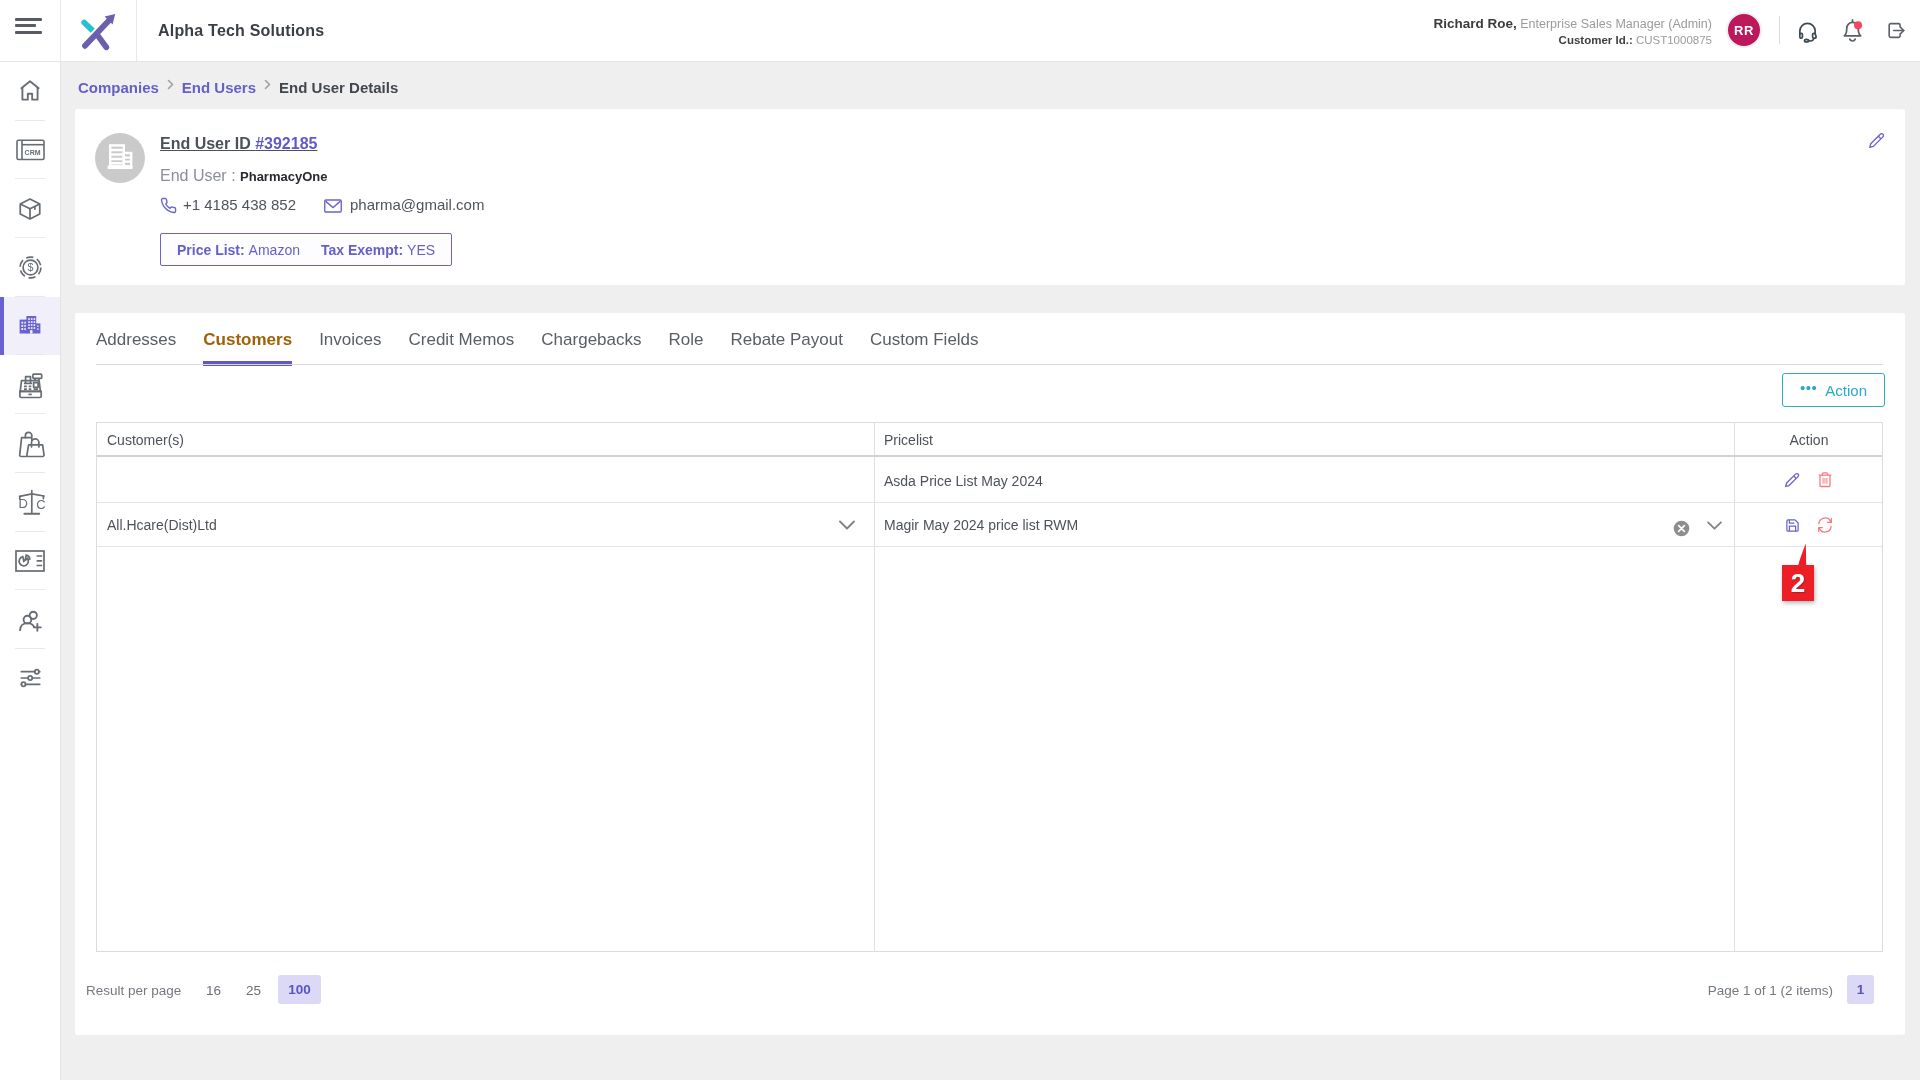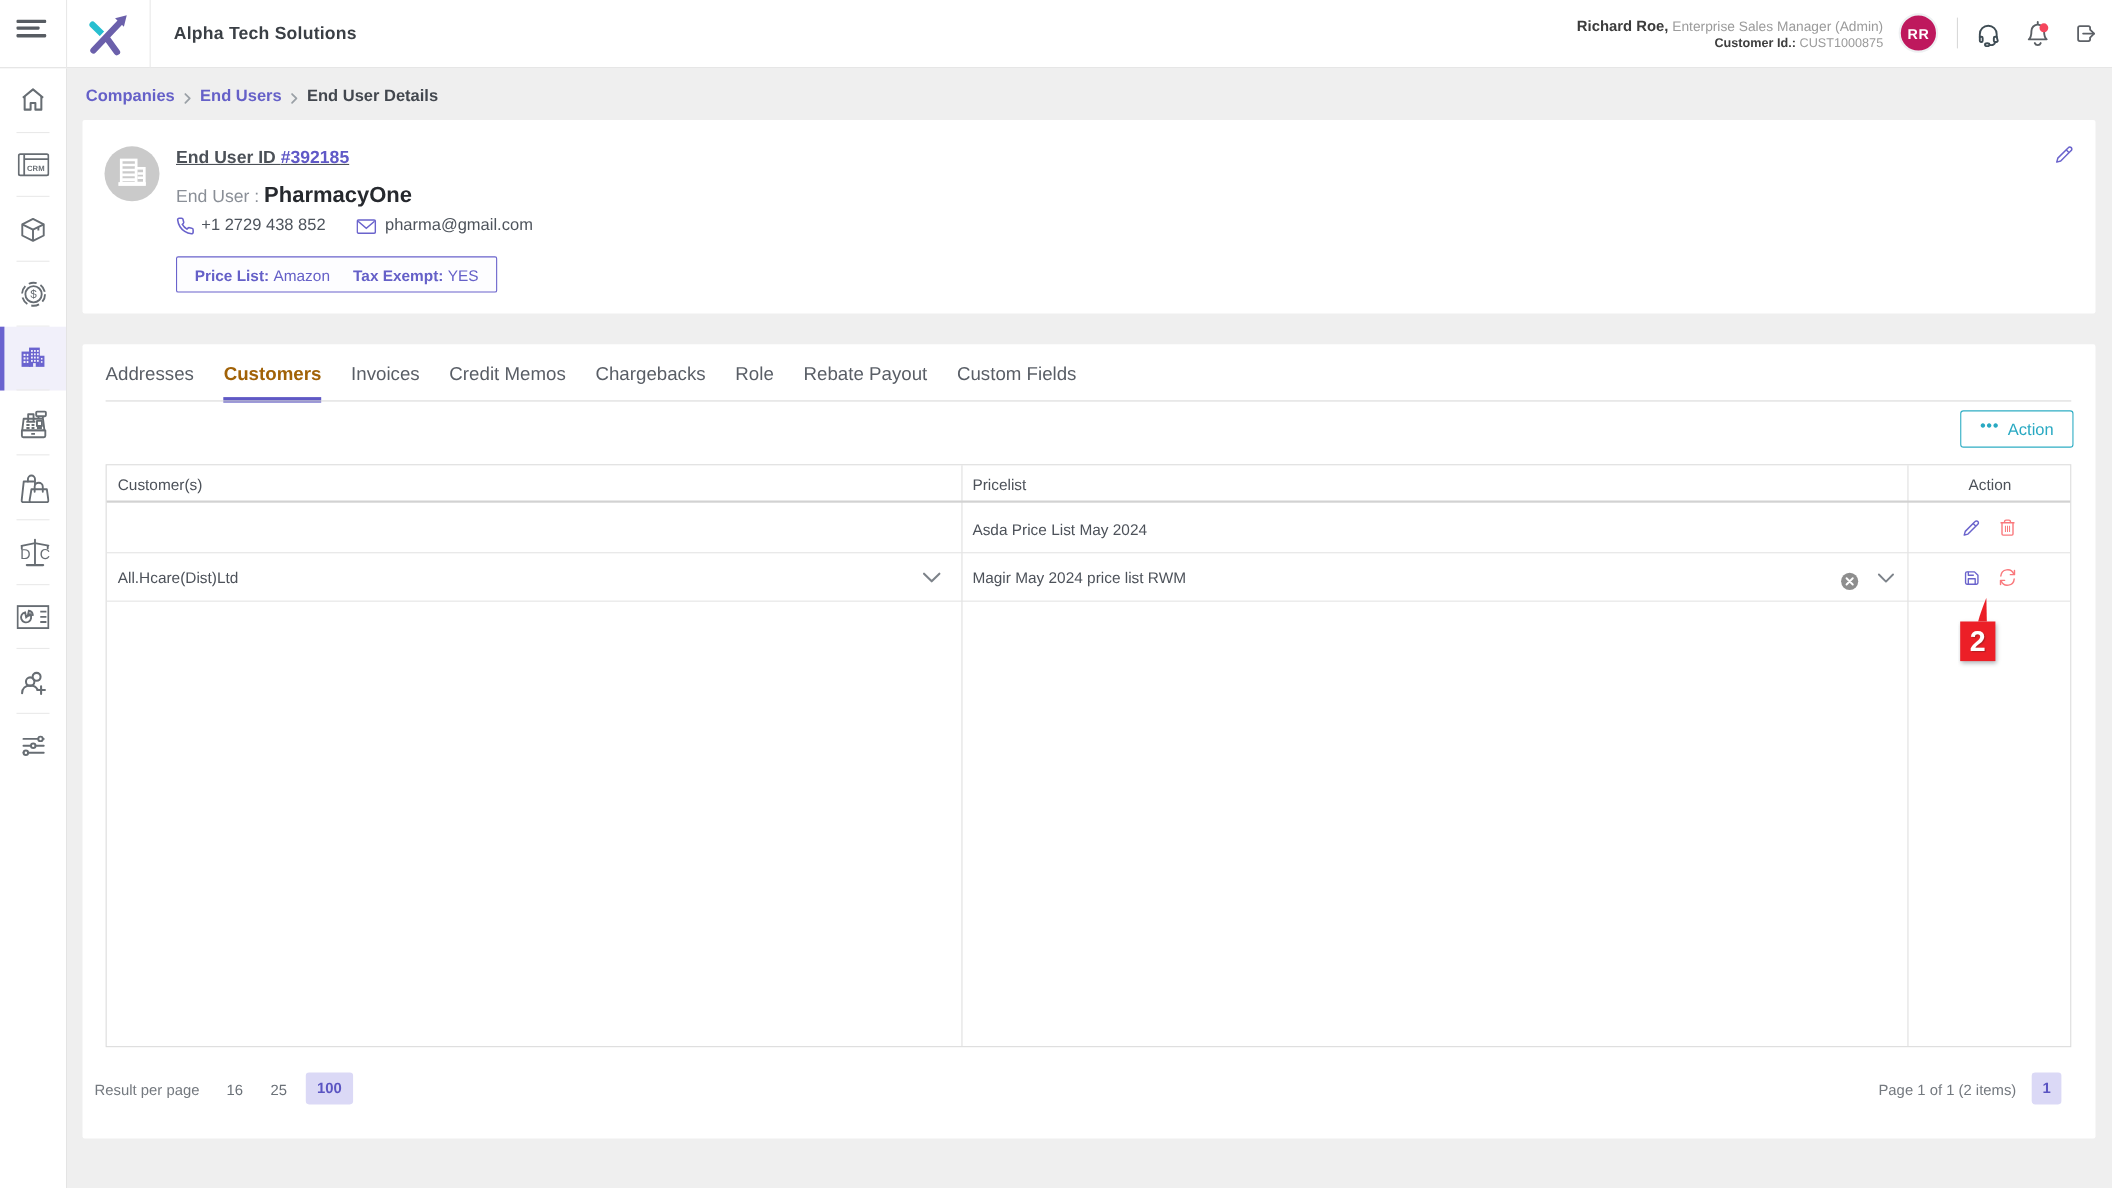--- a/index.html
+++ b/index.html
@@ -29,31 +29,31 @@
 
 #sidebar { position:absolute; left:0; top:62px; width:61px; height:1018px; background:#fff;
   border-right:1px solid #e4e4e4; }
 .sideitem { position:relative; width:60px; height:58.7px; display:flex; align-items:center; justify-content:center; }
 .sideitem:after { content:""; position:absolute; left:15px; right:15px; bottom:0; height:1px; background:#e9e9e9; }
 .sideitem.nob:after { display:none; }
 .sideitem.active { background:#f1f0fa; }
 .sideitem.active:before { content:""; position:absolute; left:0; top:0; bottom:0; width:4px; background:#6a63cf; }
 
 
-#crumbs { position:absolute; left:78px; top:79px; font-size:15px; color:#6560c8; font-weight:bold; display:flex; align-items:flex-end; }
+#crumbs { position:absolute; left:78px; top:79px; font-size:15px; color:#6560c8; font-weight:bold; display:flex; align-items:flex-start; }
 #crumbs .cur { color:#42474e; }
 
 
 #card1 { position:absolute; left:75px; top:109px; width:1830px; height:176px; background:#fff; border-radius:2px; }
 #avatar2 { position:absolute; left:20px; top:24px; width:50px; height:50px; border-radius:50%; background:#cacaca;
   display:flex; align-items:center; justify-content:center; }
 #euid { position:absolute; left:85px; top:26px; font-size:16px; font-weight:bold; color:#4c5158;text-decoration:underline; }
 #euid span { color:#6059c7; }
 #euname { position:absolute; left:85px; top:58px; font-size:16px; color:#8a8f97; }
-#euname b { color:#26292e; font-size:20px;text-align:right; }
+#euname b { color:#26292e; font-size:13px;text-align:right; }
 #contact { position:absolute; left:85px; top:87px; font-size:15px; color:#4e545c; white-space:nowrap; width:600px; }
 #pricebox { position:absolute; left:85px; top:124px; height:33px; border:1px solid #6a63cc; background:#fdfdff;
   border-radius:2px; display:flex; align-items:center; padding:0 16px; font-size:14px; color:#6560c8; }
 #pricebox b { font-weight:bold; }
 #editcard { position:absolute; left:1793px; top:23px; }
 
 
 #card2 { position:absolute; left:75px; top:313px; width:1830px; height:722px; background:#fff; border-radius:2px; }
 #tabs { position:absolute; left:21px; top:0; height:49px; display:flex; font-size:17px; color:#595e66; }
 #tabs .tab { margin-right:27px; padding:17px 0 0 0; position:relative; }
@@ -273,21 +273,21 @@
       <path d="M30 24.7h5M30 28.6h5" stroke="#fff" stroke-width="2.2"></path>
       <rect x="12.6" y="32.6" width="25" height="3.4" fill="#fff"></rect>
     </svg>
   </div>
   <div id="euid">End User ID <span>#392185</span></div>
   <div id="euname">End User : <b>PharmacyOne</b></div>
   <div id="contact">
     <svg class="icon abs" style="left:0;top:1px" width="17" height="17" viewBox="0 0 24 24" fill="none" stroke="#6a63cc" stroke-width="2">
         <path d="M22 16.92v3a2 2 0 0 1-2.18 2 19.79 19.79 0 0 1-8.63-3.07 19.5 19.5 0 0 1-6-6 19.79 19.79 0 0 1-3.07-8.67A2 2 0 0 1 4.11 2h3a2 2 0 0 1 2 1.72 12.84 12.84 0 0 0 .7 2.81 2 2 0 0 1-.45 2.11L8.09 9.91a16 16 0 0 0 6 6l1.27-1.27a2 2 0 0 1 2.11-.45 12.84 12.84 0 0 0 2.81.7A2 2 0 0 1 22 16.92z"></path>
       </svg>
-    <span style="position:absolute;left:23px;top:0">+1 2729 438 852</span>
+    <span style="position:absolute;left:23px;top:0">+1 4185 438 852</span>
     <svg class="icon abs" style="left:164px;top:3px" width="18" height="14" viewBox="0 0 24 18" fill="none" stroke="#6a63cc" stroke-width="1.8">
         <rect x="1" y="1" width="22" height="16" rx="1.5"></rect>
         <path d="M2 2.5 12 11 22 2.5"></path>
       </svg>
     <span style="position:absolute;left:190px;top:0">pharma@gmail.com</span>
   </div>
   <div id="pricebox"><b>Price List:</b>&nbsp;Amazon<span style="display:inline-block;width:21px"></span><b>Tax Exempt:</b>&nbsp;YES</div>
   <svg id="editcard" class="icon" width="17" height="17" viewBox="0 0 24 24" fill="none" stroke="#6a63cc" stroke-width="1.9" stroke-linejoin="round">
       <path d="M17.3 3.2a2.62 2.62 0 1 1 3.7 3.7L7.6 20.3 2.5 21.7l1.4-5.1z"></path>
       <path d="M14.6 5.9l3.5 3.5"></path>

